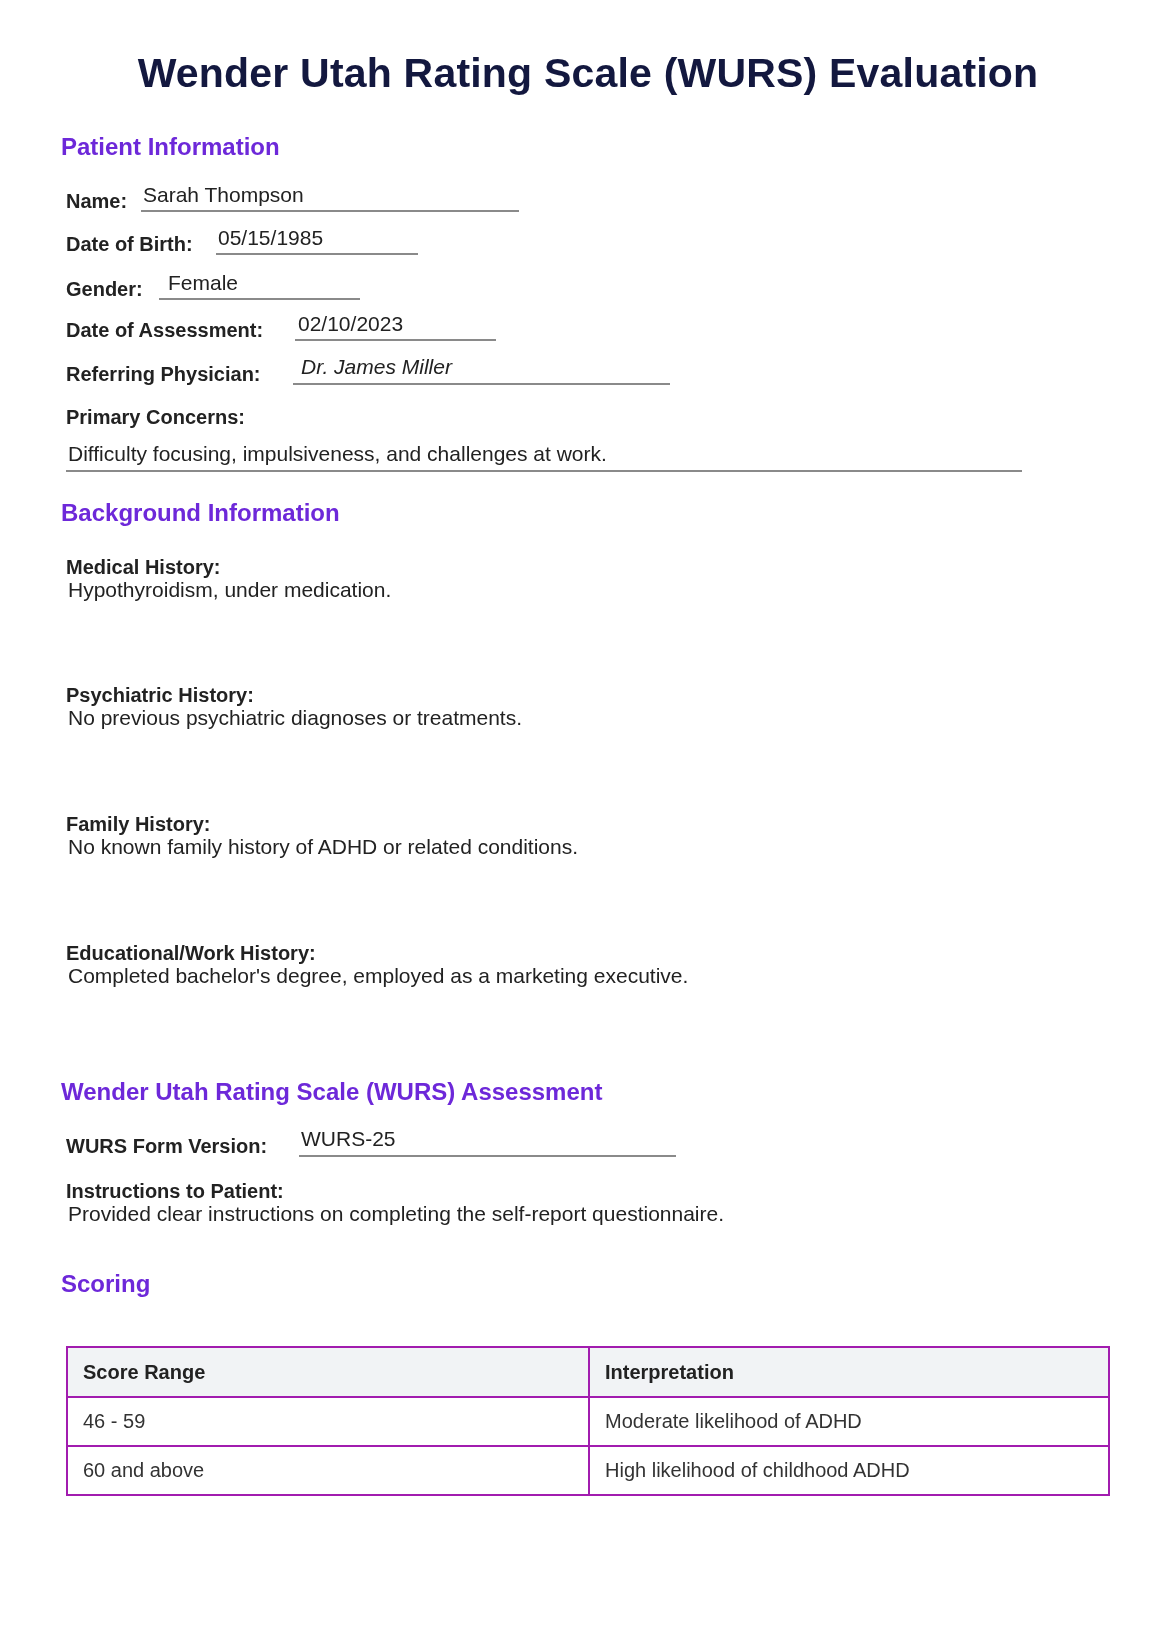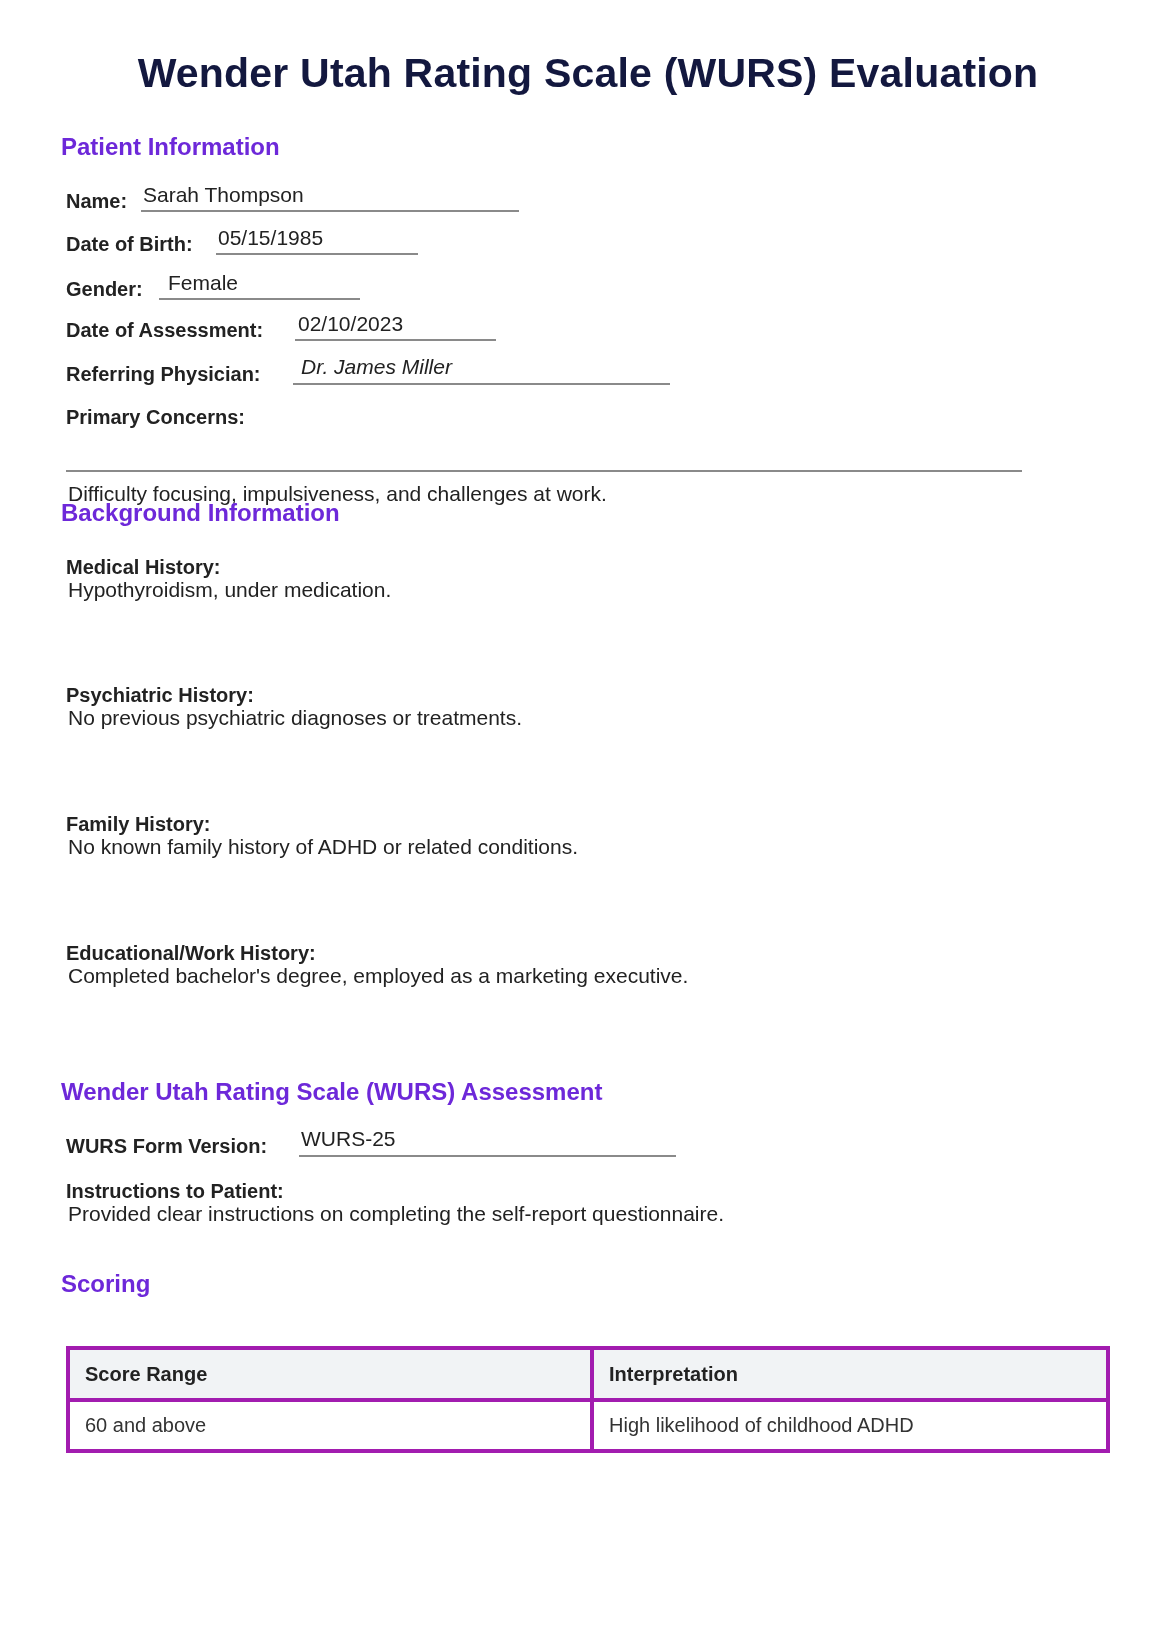--- a/index.html
+++ b/index.html
@@ -9,21 +9,21 @@
     .title { left: 0; width: 1176px; top: 50px; text-align: center; font-size: 41px;
              font-weight: bold; color: #13183f; letter-spacing: 0.2px; }
     .section { font-size: 24px; font-weight: bold; color: #6d28d9; left: 61px; }
     .field-label { font-size: 20px; font-weight: bold; color: #222; }
     .field-value { font-size: 21px; color: #222; }
     .underline { border-bottom: 2px solid #8a8a8a; height: 0; }
     .sub-label { font-size: 20px; font-weight: bold; color: #222; left: 66px; }
     .sub-text { font-size: 21px; color: #222; left: 68px; }
     table.score { position: absolute; left: 66px; top: 1346px; width: 1044px;
                   border-collapse: collapse; font-size: 20px; }
-    table.score th, table.score td { border: 4px solid #a21caf; text-align: left;
+    table.score th, table.score td { border: 2px solid #a21caf; text-align: left;
                   padding: 0 0 0 15px; height: 47px; }
     table.score th { background: #f1f3f5; font-weight: bold; color: #222; height: 48px; }
     table.score td { color: #333; }
     table.score .c1 { width: 505px; }
   </style>
 </head>
 <body>
 
 <div class="abs title">Wender Utah Rating Scale (WURS) Evaluation</div>
 
@@ -43,21 +43,21 @@
 
 <div class="abs field-label" style="left:66px; top:319px;">Date of Assessment:</div>
 <div class="abs field-value" style="left:298px; top:312px;">02/10/2023</div>
 <div class="abs underline" style="left:295px; top:339px; width:201px;"></div>
 
 <div class="abs field-label" style="left:66px; top:363px;">Referring Physician:</div>
 <div class="abs field-value" style="left:301px; top:355px;font-style:italic;">Dr. James Miller</div>
 <div class="abs underline" style="left:293px; top:383px; width:377px;"></div>
 
 <div class="abs field-label" style="left:66px; top:406px;">Primary Concerns:</div>
-<div class="abs field-value" style="left:68px; top:442px;margin-top:40px;">Difficulty focusing, impulsiveness, and challenges at work.</div>
+<div class="abs field-value" style="left:68px; top:442px;">Difficulty focusing, impulsiveness, and challenges at work.</div>
 <div class="abs underline" style="left:66px; top:470px; width:956px;"></div>
 
 <div class="abs section" style="top:499px;">Background Information</div>
 
 <div class="abs sub-label" style="top:556px;text-align:right;">Medical History:</div>
 <div class="abs sub-text" style="top:578px;">Hypothyroidism, under medication.</div>
 
 <div class="abs sub-label" style="top:684px;">Psychiatric History:</div>
 <div class="abs sub-text" style="top:706px;">No previous psychiatric diagnoses or treatments.</div>
 
@@ -80,17 +80,21 @@
 
 <table class="score">
   <thead>
     <tr>
       <th class="c1">Score Range</th>
       <th>Interpretation</th>
     </tr>
   </thead>
   <tbody>
     <tr>
+      <td class="c1">46 - 59</td>
+      <td>Moderate likelihood of ADHD</td>
+    </tr>
+    <tr>
       <td class="c1">60 and above</td>
       <td>High likelihood of childhood ADHD</td>
     </tr>
   </tbody>
 </table>
 
 </body></html>

